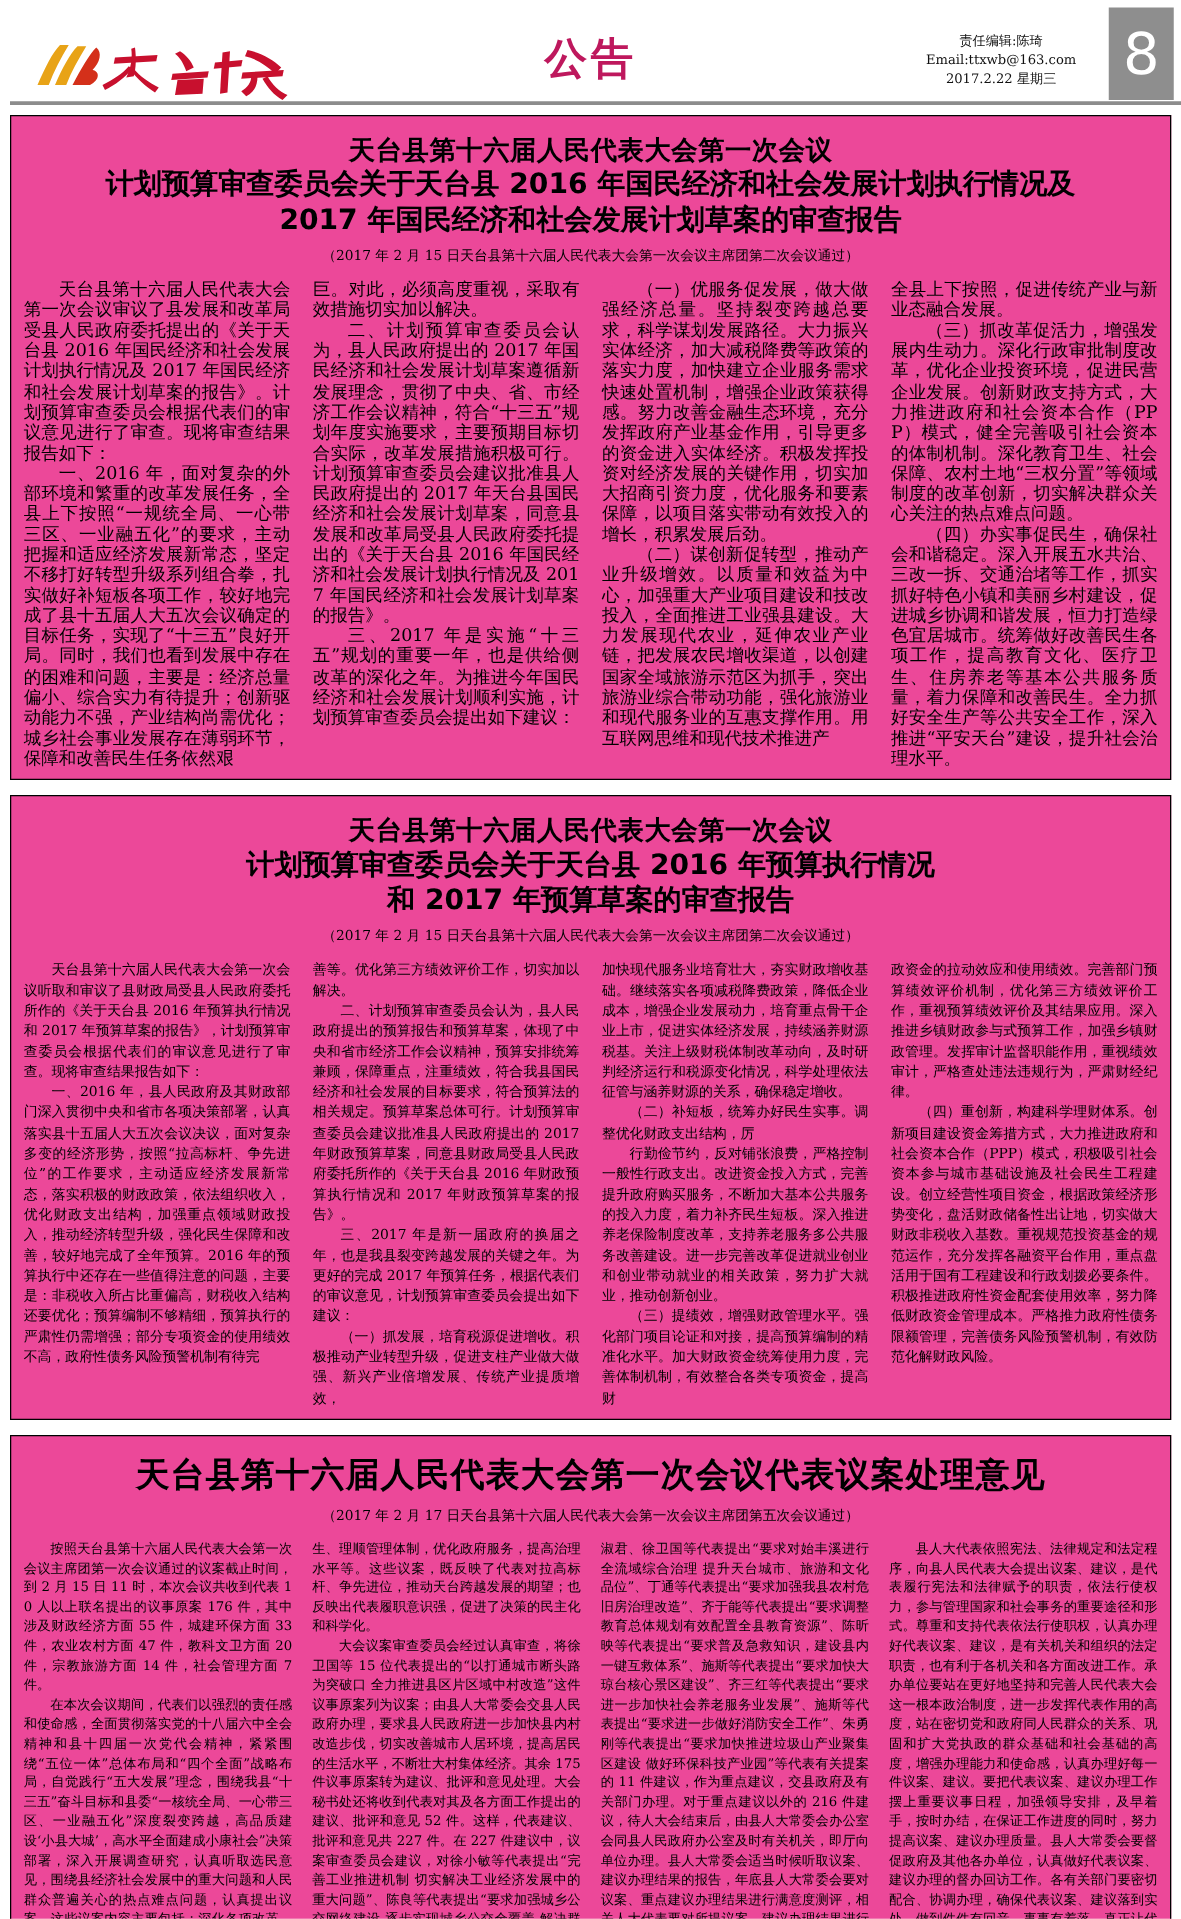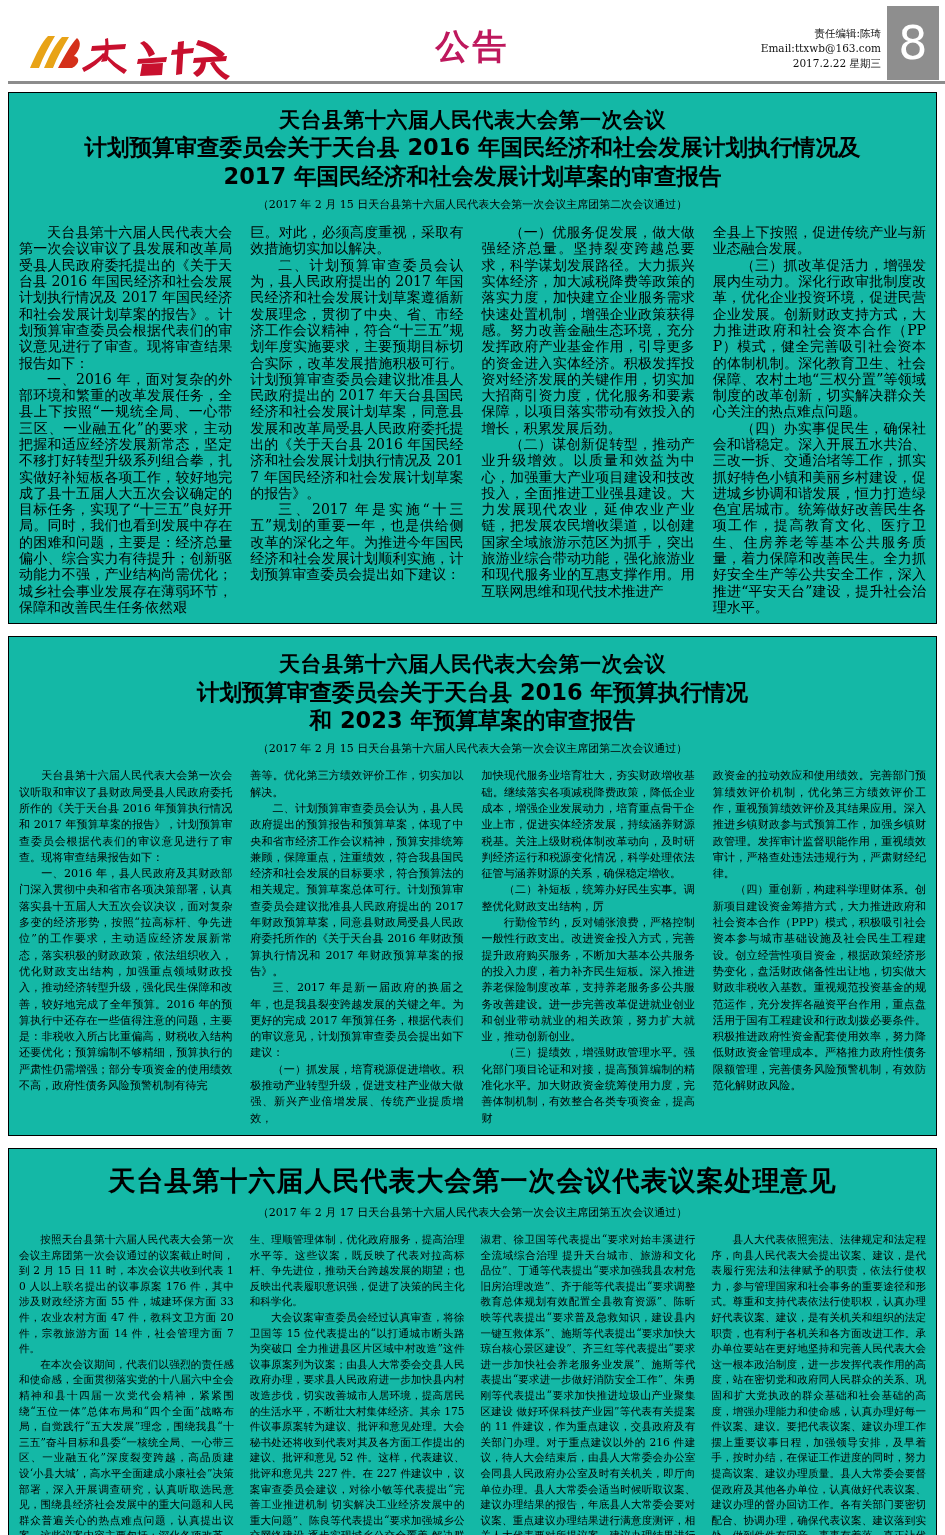--- a/index.html
+++ b/index.html
@@ -47,23 +47,23 @@
     text-align: center;
     font-family: "DejaVu Sans", sans-serif;
     font-size: 34px;
     font-weight: bold;
     letter-spacing: 3px;
     color: #be185d;
   }
 
   .masthead-info {
     position: absolute;
-    right: 64px;
+    right: 84px;
     top: 26px;
-    text-align: right;
+    text-align: center;
     font-family: "DejaVu Serif", serif;
     font-size: 10.5px;
     line-height: 15px;
     color: #111;
     white-space: nowrap;
   }
 
   .page-number-box {
     position: absolute;
     right: 6px;
@@ -85,21 +85,21 @@
   .page-body {
     position: relative;
     padding: 0 8px;
     box-sizing: border-box;
   }
   .article {
     border: 1.5px solid #000000;
     box-sizing: border-box;
     margin-bottom: 12px;
     padding: 10px 10px 8px 10px;
-    background: #14b8a6;
+    background: #ec4899;
   }
   .article-head {
     text-align: center;
     padding: 4px 6px 2px 6px;
   }
   .headline {
     font-family: "DejaVu Sans", sans-serif;
     font-weight: bold;
     color: #000;
     line-height: 1.26;
@@ -234,21 +234,21 @@
         <p>（四）办实事促民生，确保社会和谐稳定。深入开展五水共治、三改一拆、交通治堵等工作，抓实抓好特色小镇和美丽乡村建设，促进城乡协调和谐发展，恒力打造绿色宜居城市。统筹做好改善民生各项工作，提高教育文化、医疗卫生、住房养老等基本公共服务质量，着力保障和改善民生。全力抓好安全生产等公共安全工作，深入推进“平安天台”建设，提升社会治理水平。</p>
       </div>
     </div>
   </div>
 
   <div class="article a2">
     <div class="article-head">
       <div class="headline">
         <span class="line1">天台县第十六届人民代表大会第一次会议</span>
         <span class="line2">计划预算审查委员会关于天台县 2016 年预算执行情况</span>
-        <span class="line3">和 2023 年预算草案的审查报告</span>
+        <span class="line3">和 2017 年预算草案的审查报告</span>
       </div>
       <div class="subline">（2017 年 2 月 15 日天台县第十六届人民代表大会第一次会议主席团第二次会议通过）</div>
     </div>
     <div class="cols">
       <div class="col">
         <p>天台县第十六届人民代表大会第一次会议听取和审议了县财政局受县人民政府委托所作的《关于天台县 2016 年预算执行情况和 2017 年预算草案的报告》，计划预算审查委员会根据代表们的审议意见进行了审查。现将审查结果报告如下：</p>
         <p>一、2016 年，县人民政府及其财政部门深入贯彻中央和省市各项决策部署，认真落实县十五届人大五次会议决议，面对复杂多变的经济形势，按照“拉高标杆、争先进位”的工作要求，主动适应经济发展新常态，落实积极的财政政策，依法组织收入，优化财政支出结构，加强重点领域财政投入，推动经济转型升级，强化民生保障和改善，较好地完成了全年预算。2016 年的预算执行中还存在一些值得注意的问题，主要是：非税收入所占比重偏高，财税收入结构还要优化；预算编制不够精细，预算执行的严肃性仍需增强；部分专项资金的使用绩效不高，政府性债务风险预警机制有待完</p>
       </div>
       <div class="col">
         <p class="noindent">善等。优化第三方绩效评价工作，切实加以解决。</p>

